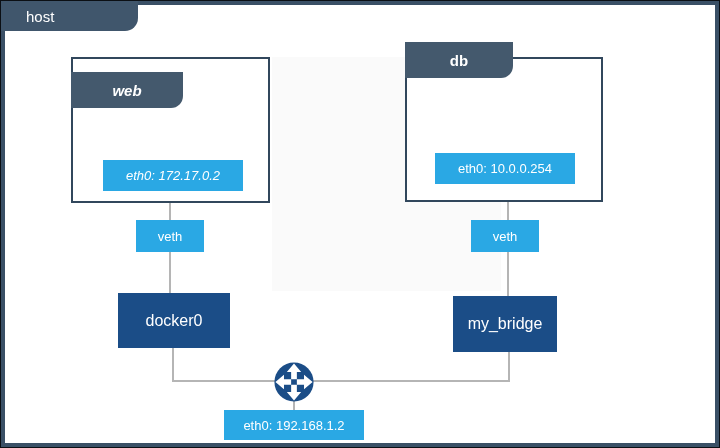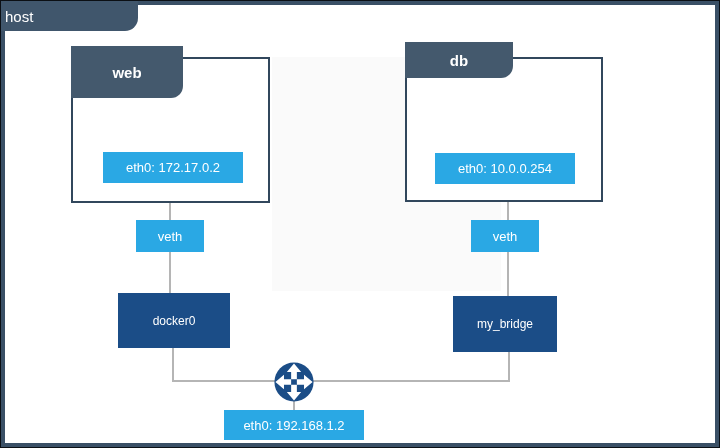--- a/index.html
+++ b/index.html
@@ -17,21 +17,21 @@
     box-sizing:border-box;
     z-index:0;
   }
   .host-tab{
     position:absolute;left:1px;top:1px;
     width:137px;height:30px;
     background:#40566c;
     border-bottom-right-radius:13px;
     color:#fff;font-size:15px;
     display:flex;align-items:center;
-    padding-left:4px;box-sizing:border-box;
+    padding-left:25px;box-sizing:border-box;
     z-index:6;
   }
   .band{
     position:absolute;left:272px;top:57px;width:229px;height:234px;
     background:#fafafa;z-index:1;
   }
   .line{position:absolute;background:#b5b5b5;z-index:2;}
   .node-box{
     position:absolute;background:#ffffff;
     border:2px solid #31475c;box-sizing:border-box;z-index:3;
@@ -44,31 +44,31 @@
     box-sizing:border-box;z-index:4;
   }
   .chip{
     position:absolute;background:#2aa8e4;
     color:#fff;font-size:13px;
     display:flex;align-items:center;justify-content:center;
     box-sizing:border-box;z-index:4;
   }
   .bridge{
     position:absolute;background:#1b4d87;
-    color:#fff;font-size:12px;
+    color:#fff;font-size:16px;
     display:flex;align-items:center;justify-content:center;
     box-sizing:border-box;z-index:4;
   }
   .router{
     position:absolute;left:273px;top:361px;width:42px;height:42px;z-index:5;
   }
   
   #web-box   {left:71px; top:57px; width:199px;height:146px;}
-  #web-head  {left:71px; top:46px; width:112px;height:52px;}
-  #web-chip  {left:103px;top:152px;width:140px;height:31px;}
+  #web-head  {left:71px; top:72px; width:112px;height:36px;font-style:italic;}
+  #web-chip  {left:103px;top:160px;width:140px;height:31px;font-style:italic;}
   #db-box    {left:405px;top:57px; width:198px;height:145px;}
   #db-head   {left:405px;top:42px; width:108px;height:36px;}
   #db-chip   {left:435px;top:153px;width:140px;height:31px;}
   #veth-l    {left:136px;top:220px;width:68px; height:32px;}
   #veth-r    {left:471px;top:220px;width:68px; height:32px;}
   #docker0   {left:118px;top:293px;width:112px;height:55px;}
   #mybridge  {left:453px;top:296px;width:104px;height:56px;}
   #host-chip {left:224px;top:410px;width:140px;height:30px;}
   #ln-web-veth   {left:169px;top:203px;width:2px;  height:91px;}
   #ln-db-veth    {left:507px;top:202px;width:2px;  height:96px;}

